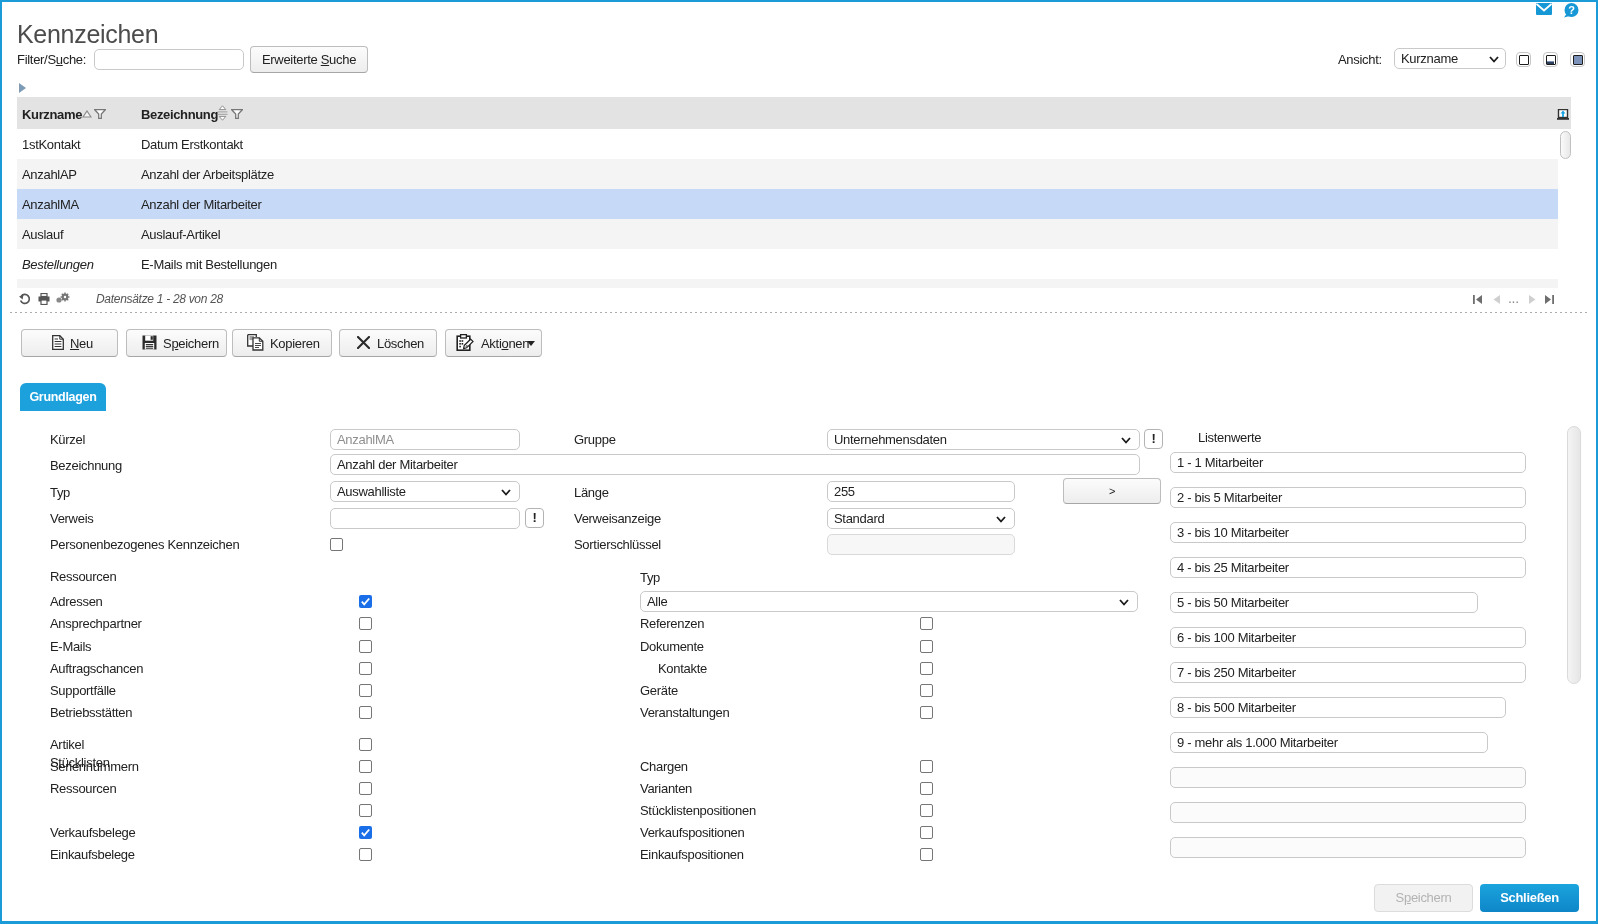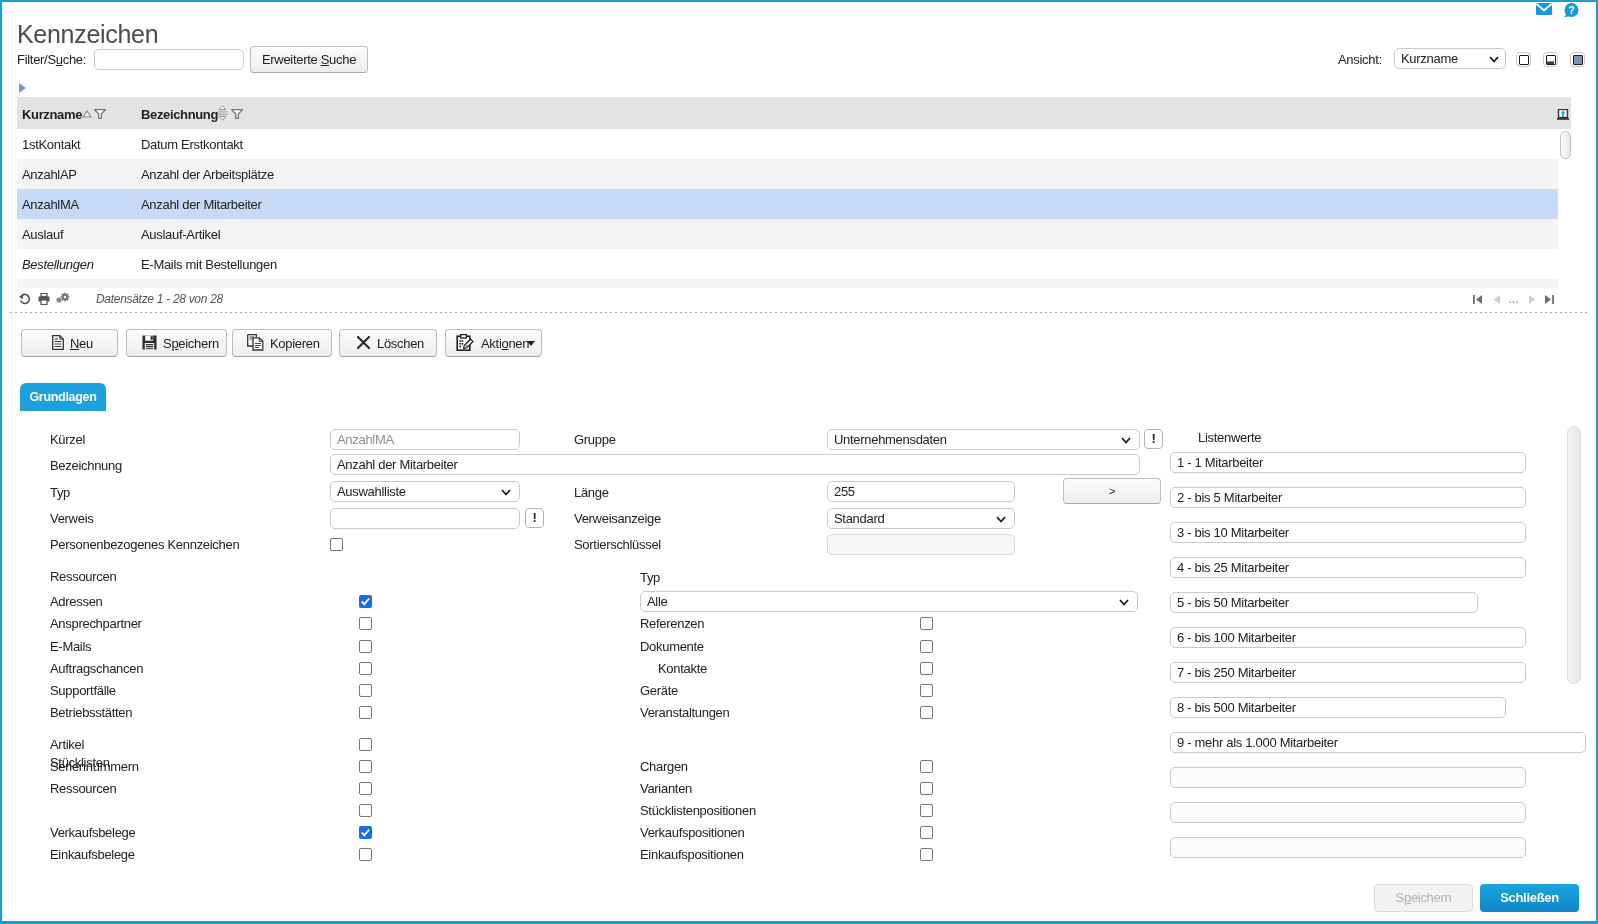--- a/index.html
+++ b/index.html
@@ -257,21 +257,21 @@
 <div class="inp" style="left:827px; top:534px; width:188px; background:#f7f7f7; border-color:#d9d9d9;"></div>
 
 <div class="inp" style="left:1170px; top:452px; width:356px;">1 - 1 Mitarbeiter</div>
 <div class="inp" style="left:1170px; top:487px; width:356px;">2 - bis 5 Mitarbeiter</div>
 <div class="inp" style="left:1170px; top:522px; width:356px;">3 - bis 10 Mitarbeiter</div>
 <div class="inp" style="left:1170px; top:557px; width:356px;">4 - bis 25 Mitarbeiter</div>
 <div class="inp" style="left:1170px; top:592px; width:308px;">5 - bis 50 Mitarbeiter</div>
 <div class="inp" style="left:1170px; top:627px; width:356px;">6 - bis 100 Mitarbeiter</div>
 <div class="inp" style="left:1170px; top:662px; width:356px;">7 - bis 250 Mitarbeiter</div>
 <div class="inp" style="left:1170px; top:697px; width:336px;">8 - bis 500 Mitarbeiter</div>
-<div class="inp" style="left:1170px; top:732px; width:416px;">9 - mehr als 1.000 Mitarbeiter</div>
+<div class="inp" style="left:1170px; top:732px; width:318px;">9 - mehr als 1.000 Mitarbeiter</div>
 <div class="inp" style="left:1170px; top:767px; width:356px; background:#fbfbfb;"></div>
 <div class="inp" style="left:1170px; top:802px; width:356px; background:#fbfbfb;"></div>
 <div class="inp" style="left:1170px; top:837px; width:356px; background:#fbfbfb;"></div>
 
 <div class="abs" style="left:1567px; top:426px; width:14px; height:258px; border:1px solid #dadada; border-radius:7px; background:linear-gradient(90deg,#f4f4f4,#e6e6e6);"></div>
 
 <div class="lbl" style="left:50px; top:569px;">Ressourcen</div>
 <div class="lbl" style="left:640px; top:570px;">Typ</div>
 <div class="sel" style="left:640px; top:591px; width:498px; height:21px;">Alle</div>
 <svg class="chev" style="left:1118px; top:596px;" viewBox="0 0 12 12">

